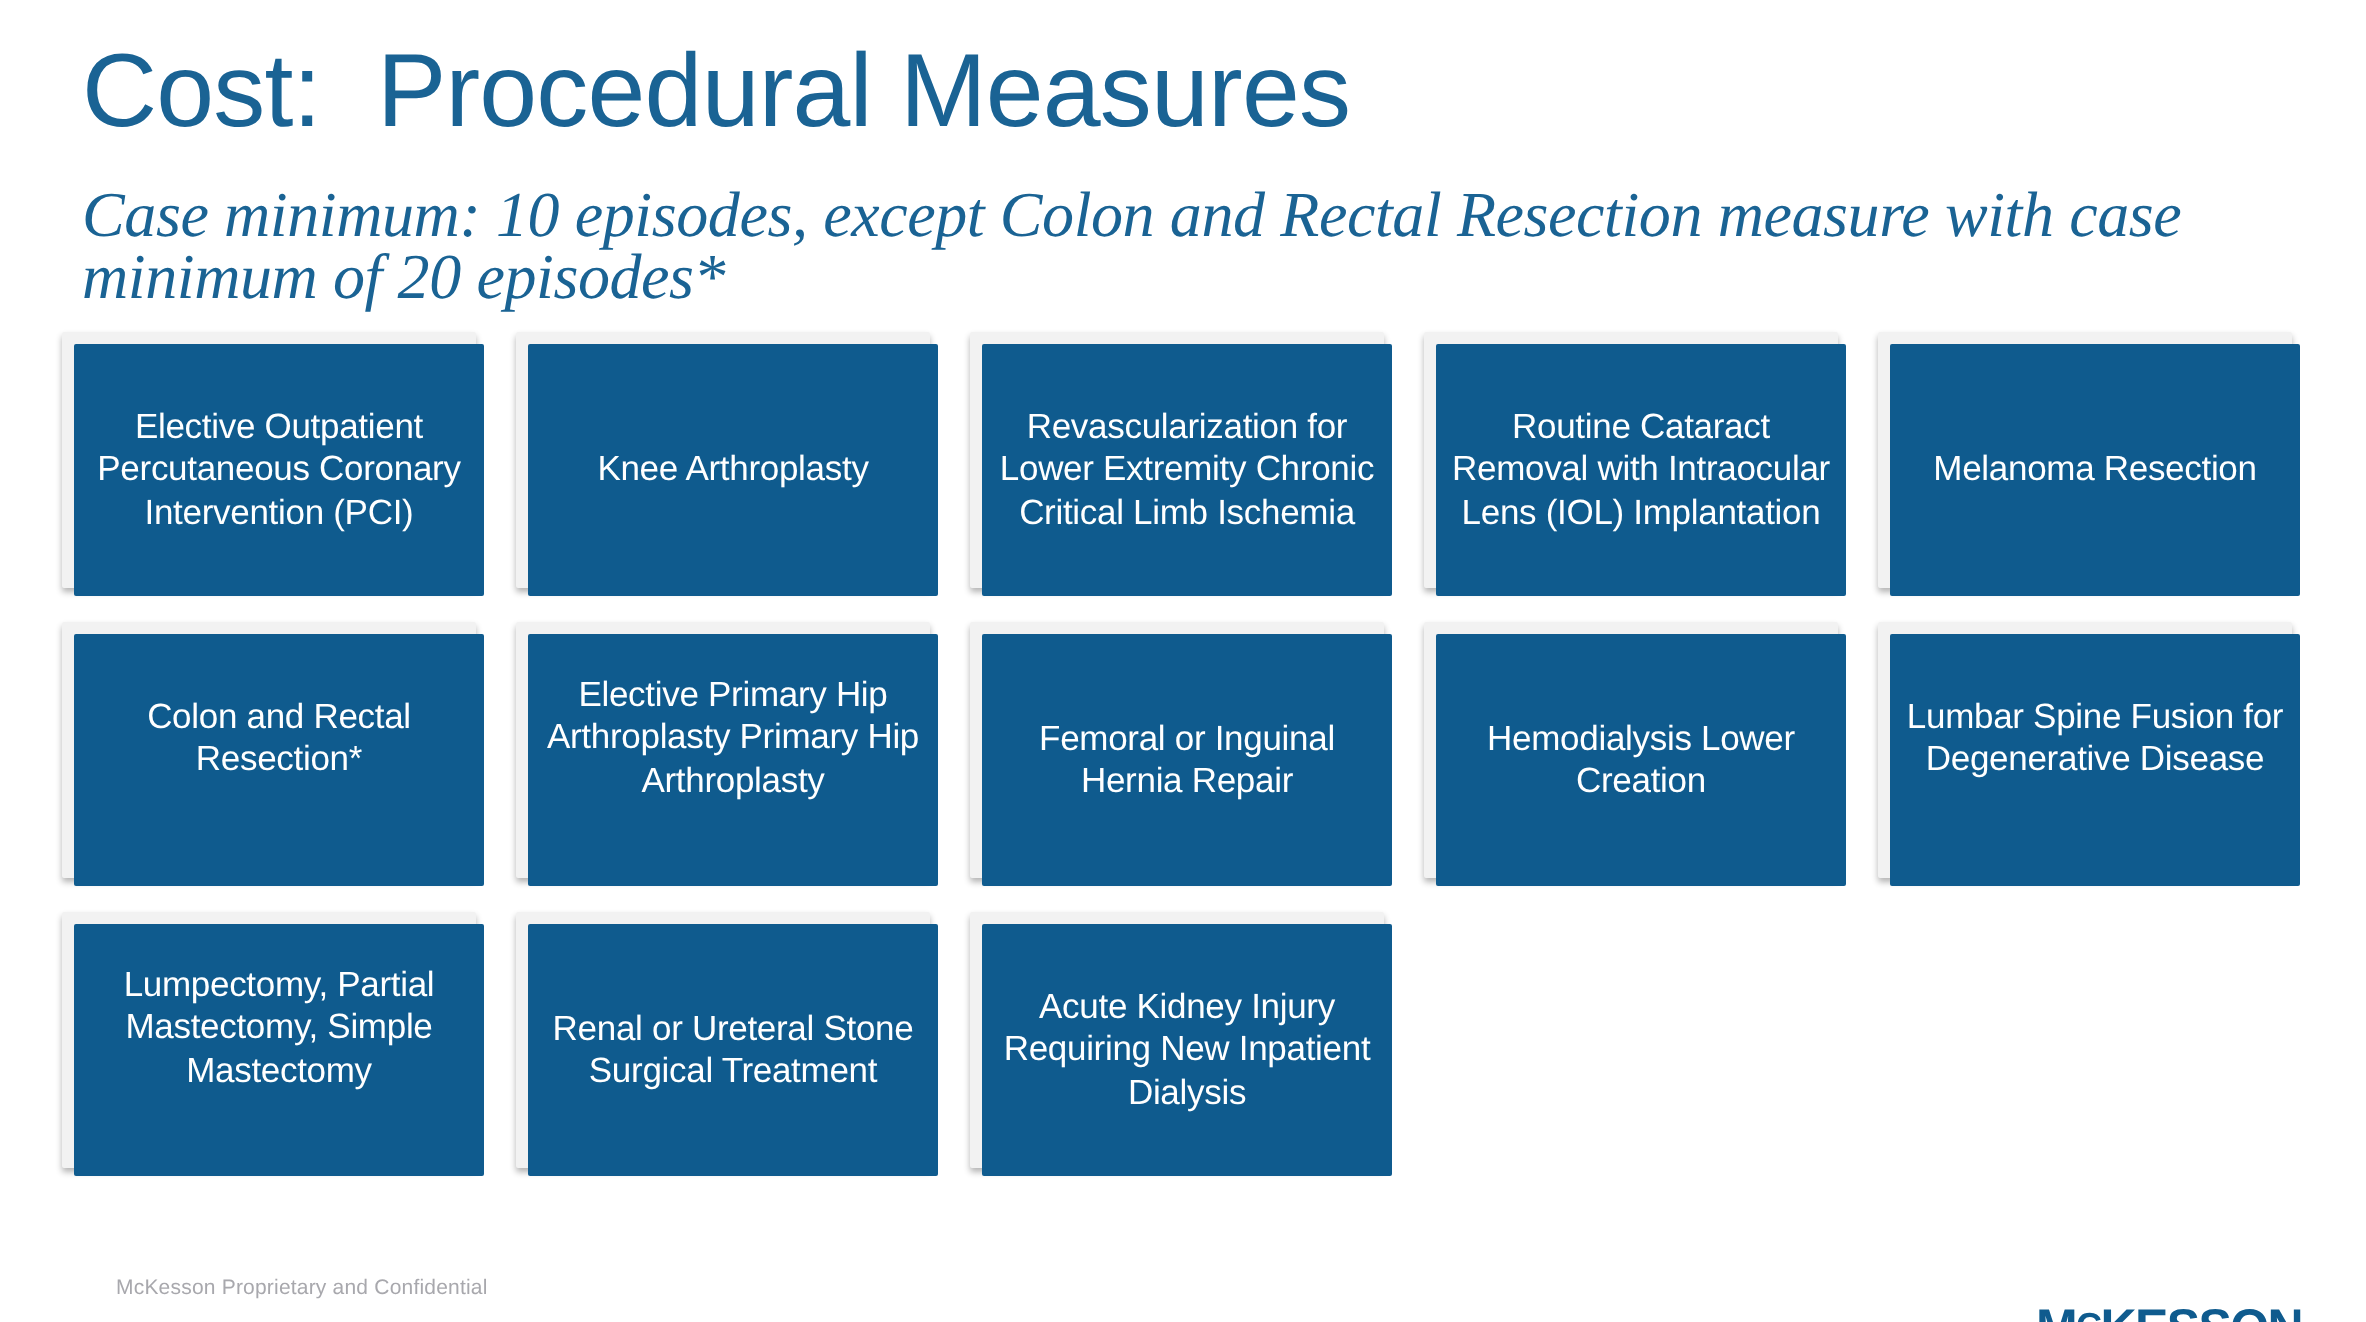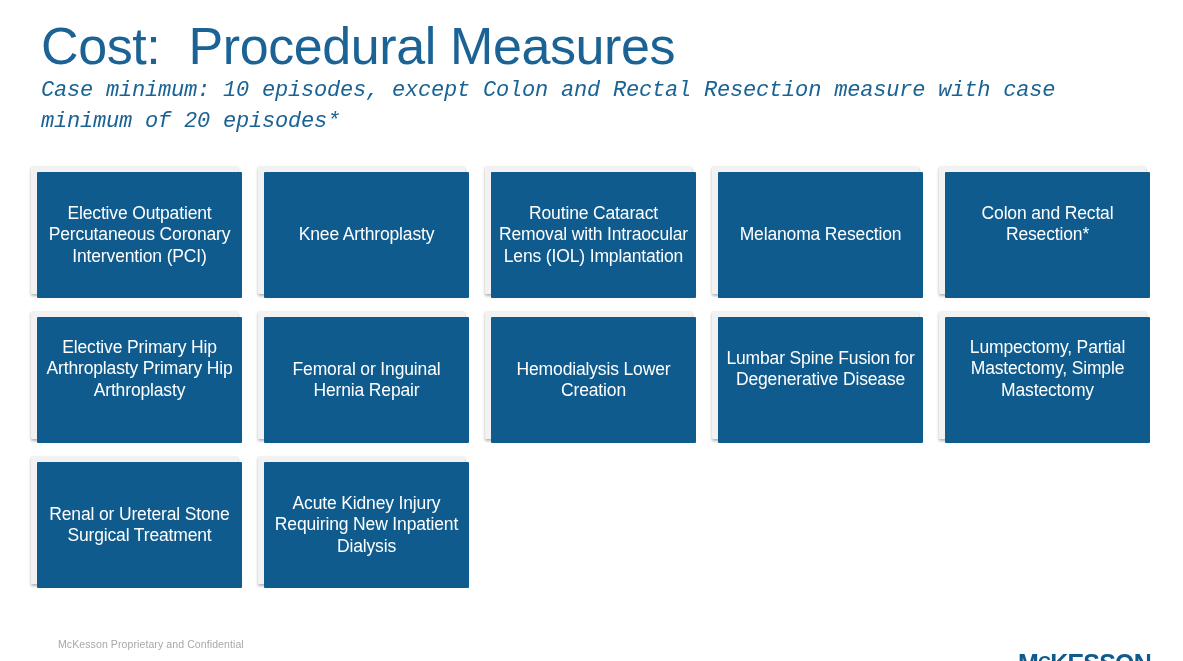--- a/index.html
+++ b/index.html
@@ -26,28 +26,28 @@
   .slide-title {
     font-family: "Liberation Sans", sans-serif;
     font-size: 52px;
     line-height: 48px;
     font-weight: 400;
     color: #1a6394;
     letter-spacing: -0.4px;
     white-space: pre;
   }
   .slide-subtitle {
-    font-family: Liberation Mono, monospace;
-    font-size: 22px;
+    font-family: Liberation Serif, serif;
+    font-size: 32px;
     line-height: 31px;
     font-weight: 400;
     font-style: italic;
     color: #1a6394;
     letter-spacing: -0.2px;
-    margin-top: 5px;
+    margin-top: 22px;
     max-width: 1075px;
   }
 
   
   .measures-grid {
     position: absolute;
     left: 37px;
     top: 172px;
     width: 1130px;
     display: grid;
@@ -164,20 +164,25 @@
         <div class="measure-label">Elective Outpatient Percutaneous Coronary Intervention (PCI)</div>
       </div>
     </div>
     <div class="measure-cell">
       <div class="measure-box">
         <div class="measure-label">Knee Arthroplasty</div>
       </div>
     </div>
     <div class="measure-cell">
       <div class="measure-box">
+        <div class="measure-label">Revascularization for Lower Extremity Chronic Critical Limb Ischemia</div>
+      </div>
+    </div>
+    <div class="measure-cell">
+      <div class="measure-box">
         <div class="measure-label">Routine Cataract Removal with Intraocular Lens (IOL) Implantation</div>
       </div>
     </div>
     <div class="measure-cell">
       <div class="measure-box">
         <div class="measure-label">Melanoma Resection</div>
       </div>
     </div>
     <div class="measure-cell">
       <div class="measure-box align-high">

